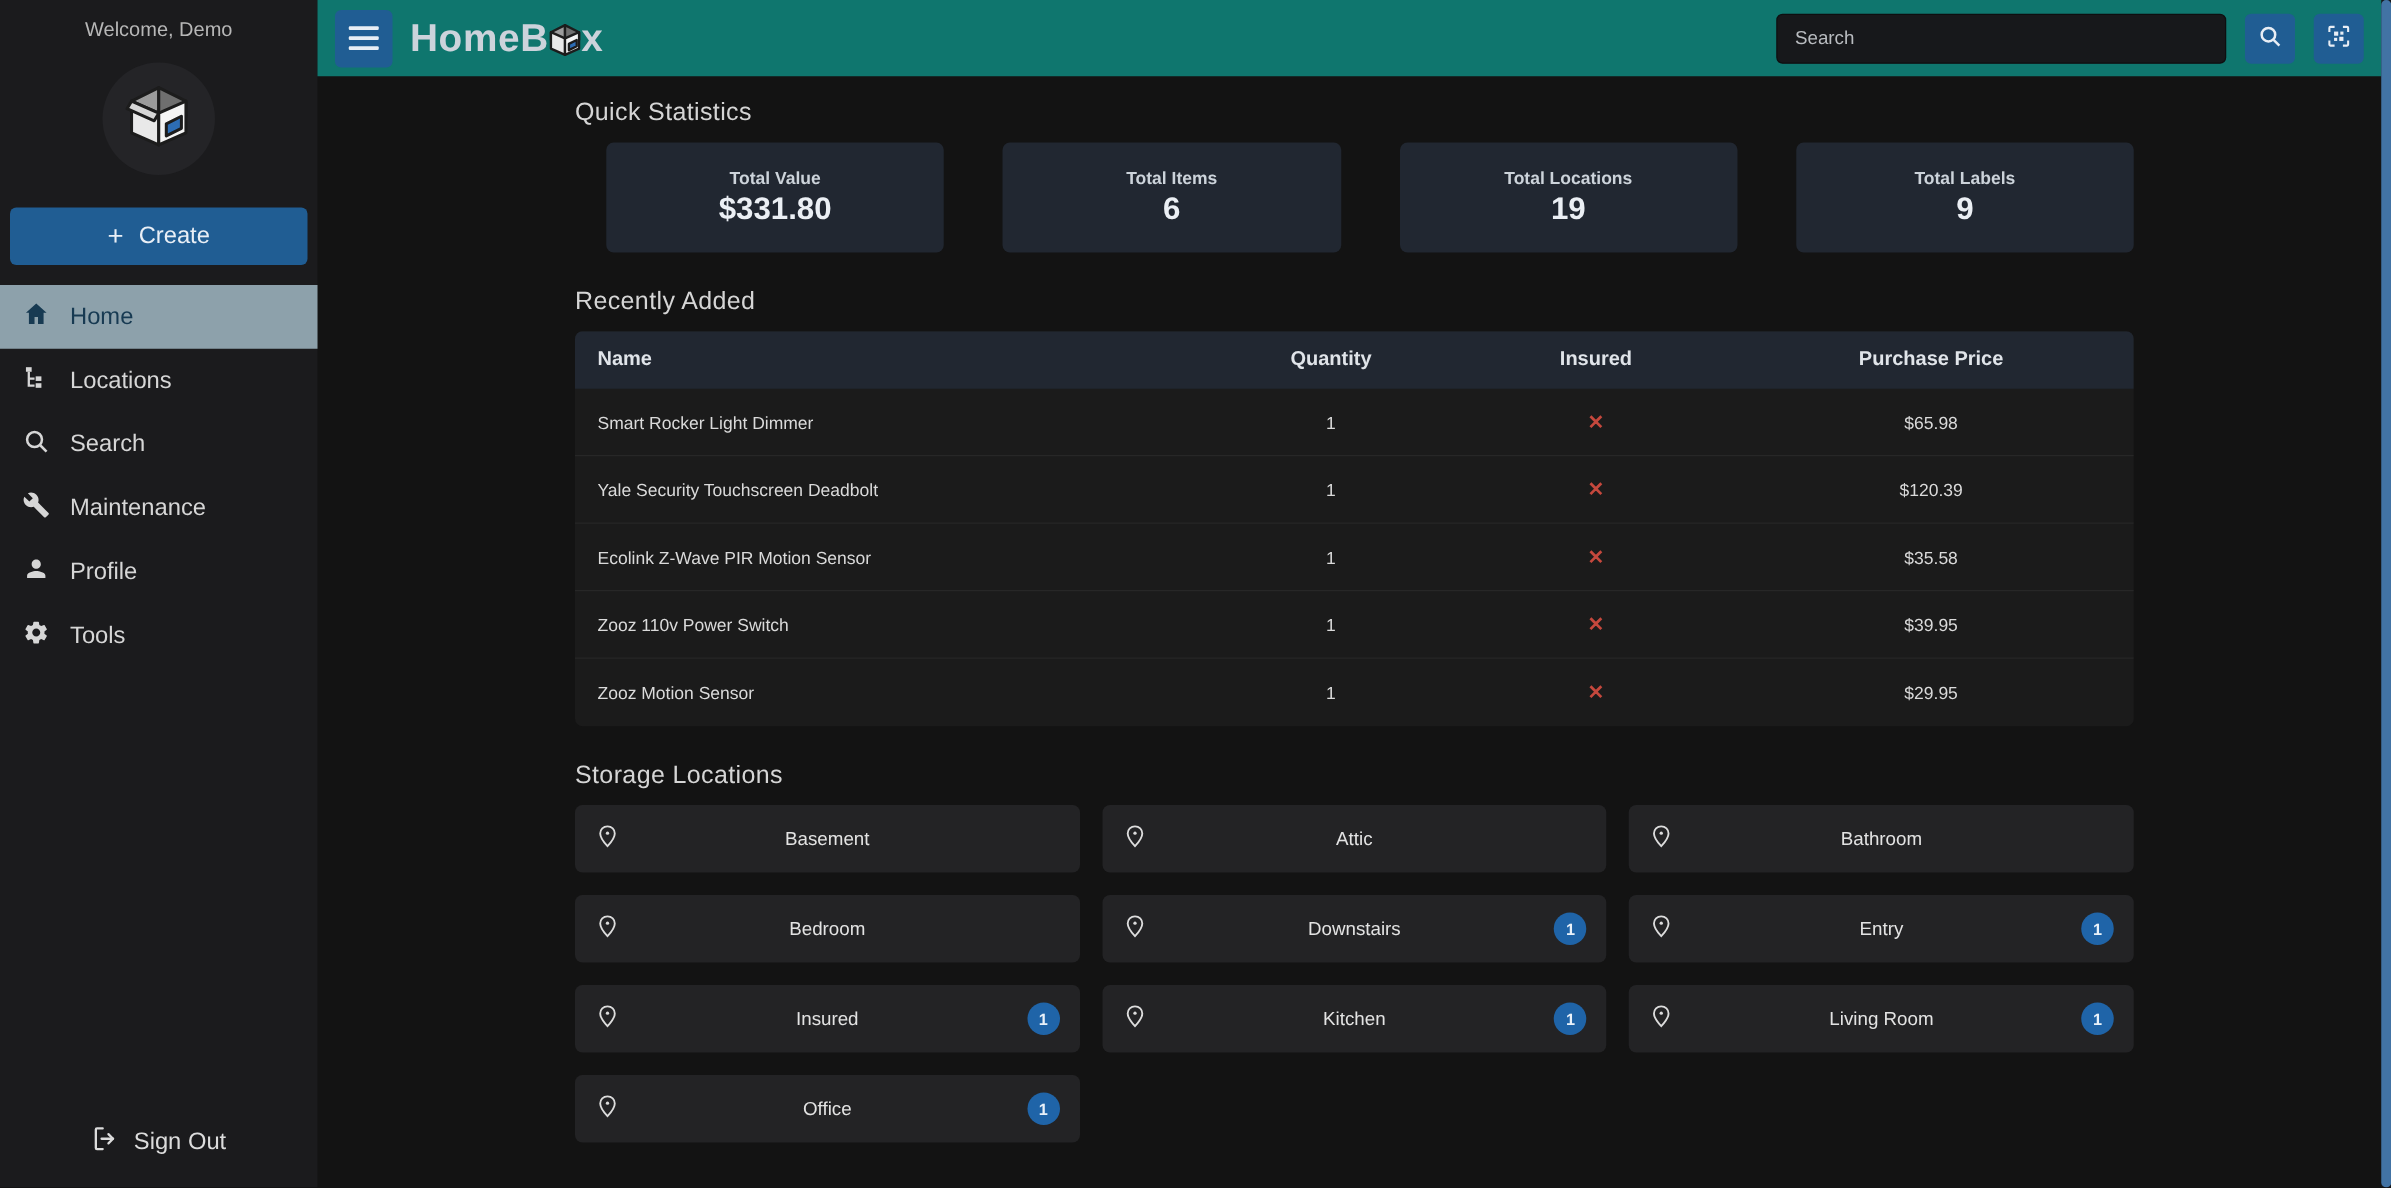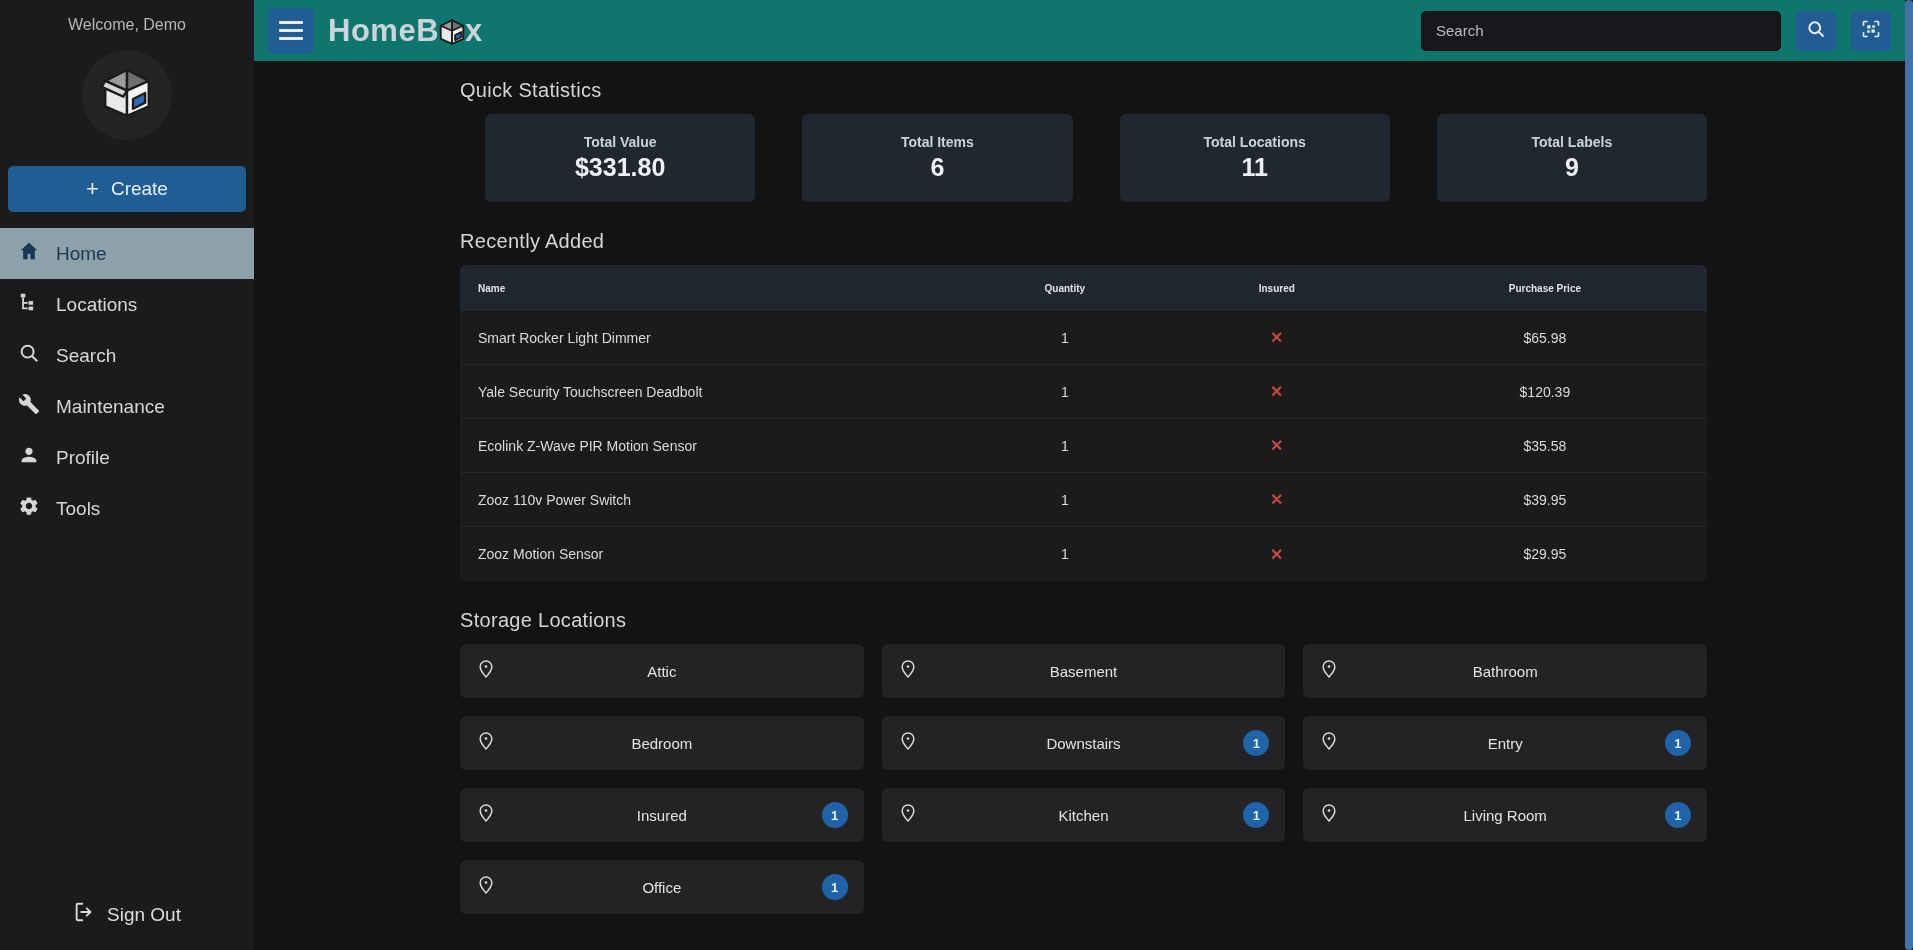--- a/index.html
+++ b/index.html
@@ -94,21 +94,21 @@
   }
   .stat-label { font-size:14px; font-weight:bold; color:#ccd3da; }
   .stat-value { font-size:25px; font-weight:bold; color:#ebeff4; }
 
   
   .table { margin-top:12px; border-radius:6px; overflow:hidden; background:#1b1b1b; }
   .t-row {
     display:grid; grid-template-columns:40% 17% 17% 26%;
     align-items:center;
   }
-  .t-head { background:#212731; height:46px; font-weight:bold; color:#e0e4e9; font-size:10px; }
+  .t-head { background:#212731; height:46px; font-weight:bold; color:#e0e4e9; font-size:16px; }
   .t-body-row { height:54px; border-bottom:1px solid #272727; font-size:14px; color:#dadada; cursor:pointer; }
   .t-body-row:last-child { border-bottom:none; }
   .cell-name { padding-left:18px; text-align:left; }
   .cell-center { text-align:center; }
   .x-glyph { color:#c5483d; font-size:16px; font-weight:bold; }
 
   
   .loc-grid {
     margin-top:12px; display:grid; grid-template-columns:repeat(3,1fr); gap:18px;
   }
@@ -282,21 +282,21 @@
         <div class="stat-card">
           <div class="stat-label">Total Value</div>
           <div class="stat-value">$331.80</div>
         </div>
         <div class="stat-card">
           <div class="stat-label">Total Items</div>
           <div class="stat-value">6</div>
         </div>
         <div class="stat-card">
           <div class="stat-label">Total Locations</div>
-          <div class="stat-value">11</div>
+          <div class="stat-value">19</div>
         </div>
         <div class="stat-card">
           <div class="stat-label">Total Labels</div>
           <div class="stat-value">9</div>
         </div>
       </div>
 
       <h2 class="section-heading mt-lg">Recently Added</h2>
 
       <div class="table">
@@ -341,29 +341,29 @@
 
       <h2 class="section-heading mt-lg">Storage Locations</h2>
 
       <div class="loc-grid">
 
         <div class="loc-card">
           <span><svg viewBox="0 0 24 24" fill="none" stroke="#dcdcdc" stroke-width="1.8">
                 <path d="M12 2.5c-4 0-7 3-7 6.8C5 14 12 21.5 12 21.5S19 14 19 9.3c0-3.8-3-6.8-7-6.8z"></path>
                 <circle cx="12" cy="9" r="1.6" fill="#dcdcdc" stroke="none"></circle>
               </svg></span>
+          <span class="loc-name">Basement</span>
+          <span></span>
+        </div>
+        <div class="loc-card">
+          <span><svg viewBox="0 0 24 24" fill="none" stroke="#dcdcdc" stroke-width="1.8">
+                <path d="M12 2.5c-4 0-7 3-7 6.8C5 14 12 21.5 12 21.5S19 14 19 9.3c0-3.8-3-6.8-7-6.8z"></path>
+                <circle cx="12" cy="9" r="1.6" fill="#dcdcdc" stroke="none"></circle>
+              </svg></span>
           <span class="loc-name">Attic</span>
-          <span></span>
-        </div>
-        <div class="loc-card">
-          <span><svg viewBox="0 0 24 24" fill="none" stroke="#dcdcdc" stroke-width="1.8">
-                <path d="M12 2.5c-4 0-7 3-7 6.8C5 14 12 21.5 12 21.5S19 14 19 9.3c0-3.8-3-6.8-7-6.8z"></path>
-                <circle cx="12" cy="9" r="1.6" fill="#dcdcdc" stroke="none"></circle>
-              </svg></span>
-          <span class="loc-name">Basement</span>
           <span></span>
         </div>
         <div class="loc-card">
           <span><svg viewBox="0 0 24 24" fill="none" stroke="#dcdcdc" stroke-width="1.8">
                 <path d="M12 2.5c-4 0-7 3-7 6.8C5 14 12 21.5 12 21.5S19 14 19 9.3c0-3.8-3-6.8-7-6.8z"></path>
                 <circle cx="12" cy="9" r="1.6" fill="#dcdcdc" stroke="none"></circle>
               </svg></span>
           <span class="loc-name">Bathroom</span>
           <span></span>
         </div>

